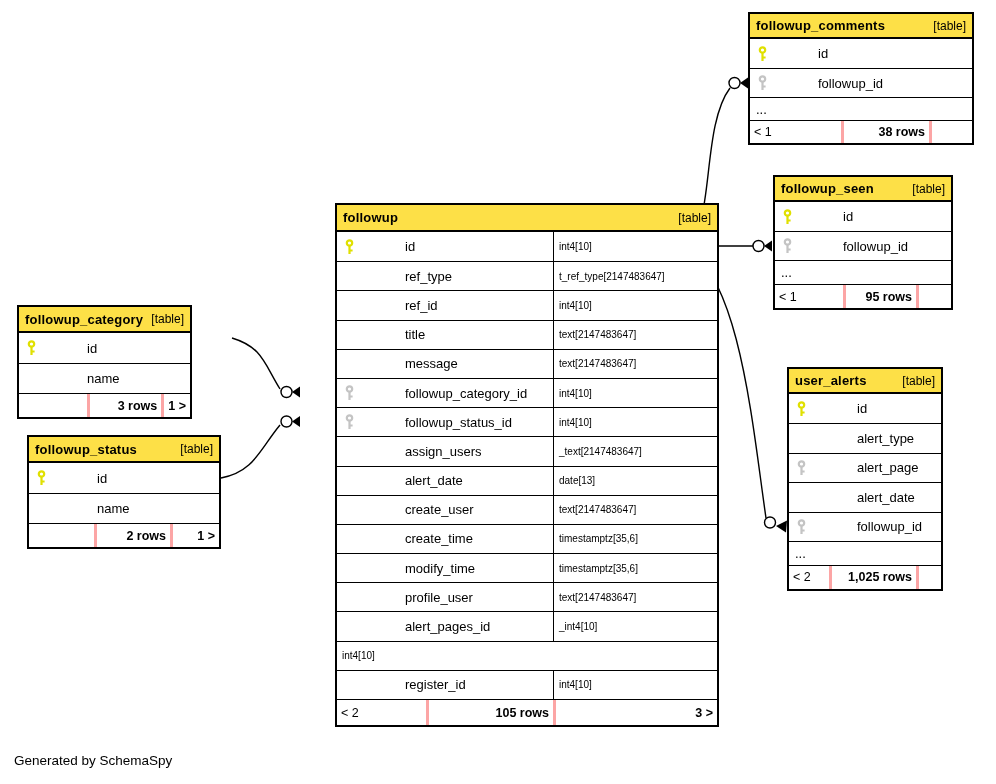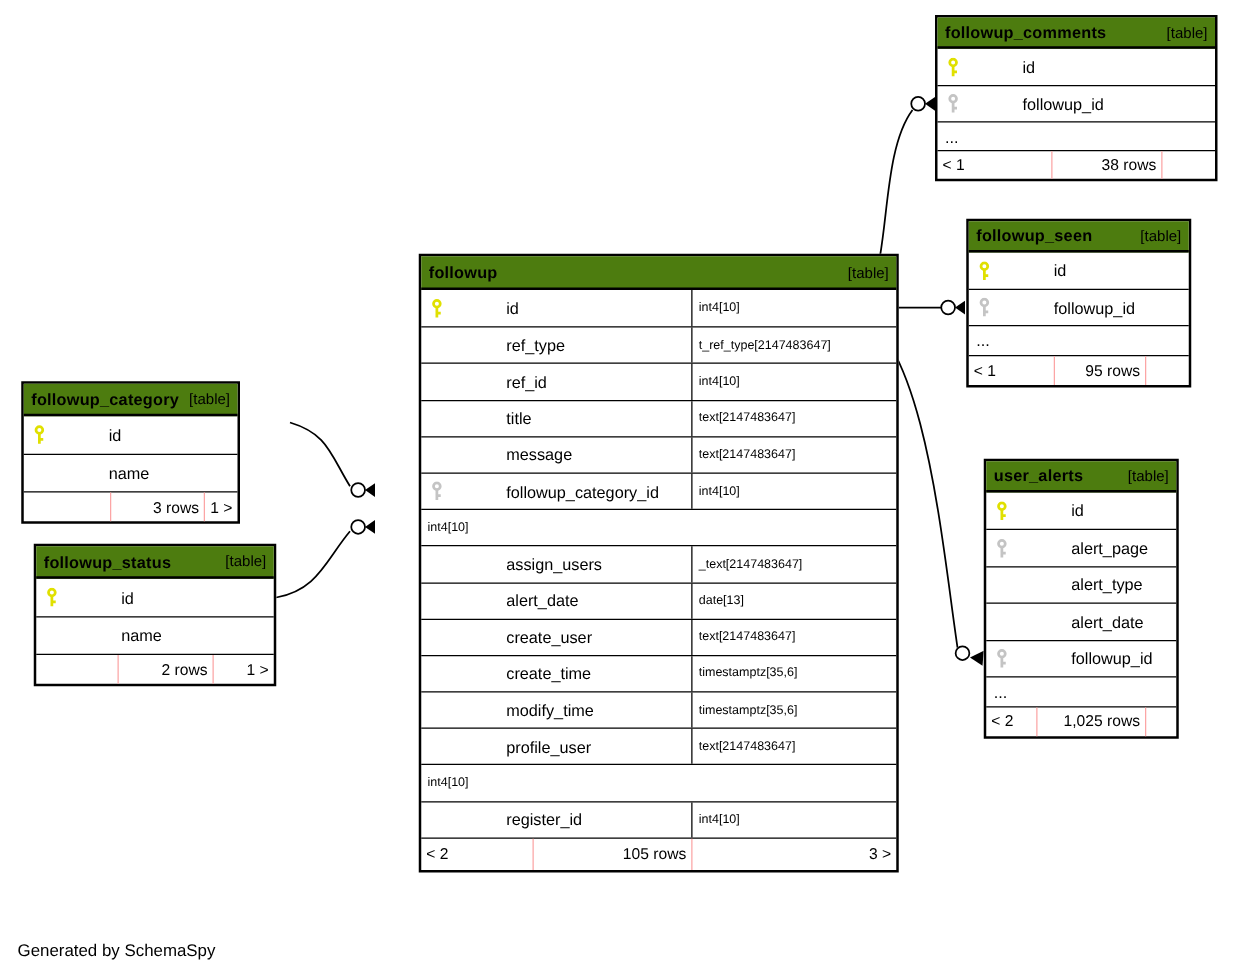--- a/index.html
+++ b/index.html
@@ -8,38 +8,38 @@
     position:relative; background:#ffffff; overflow:hidden;
     font-family:"Liberation Sans","DejaVu Sans",sans-serif; color:#000;
   }
   .connectors { position:absolute; left:0; top:0; z-index:1; }
   .connectors path { fill:none; stroke:#000; stroke-width:1.4; }
   .connectors circle { fill:#fff; stroke:#000; stroke-width:1.4; }
   .connectors polygon { fill:#000; stroke:none; }
 
   .tbl { position:absolute; border:2px solid #000; background:#fff; z-index:2; }
   .hdr {
-    background:#4d7c0f; display:flex; align-items:center; justify-content:space-between;
+    background:#fde047; display:flex; align-items:center; justify-content:space-between;
     padding:0 6px; border-bottom:2px solid #000;
   }
   .ttl { font-weight:bold; font-size:13px; letter-spacing:.2px; }
   .tag { font-size:12px; }
   .row { position:relative; display:flex; align-items:center; border-top:1px solid #000; }
   .hdr + .row { border-top:none; }
   .key { position:absolute; left:7px; top:50%; transform:translateY(-50%); width:11px; height:16px; line-height:0; }
   .pk { color:#e0e000; }
   .fk { color:#c4c4c4; }
   .cname { margin-left:32px; font-size:13px; white-space:nowrap;padding-left:36px; }
   .cell-name { position:relative; width:217px; align-self:stretch; display:flex; align-items:center; border-right:1px solid #000; }
   .cell-type { flex:1; padding-left:5px; font-size:10px; white-space:nowrap; }
   .ell { border-top:1px solid #000; display:flex; align-items:center; padding-left:6px; font-size:13px; }
   .ftr { border-top:1px solid #000; display:flex; align-items:stretch; font-size:12.5px; }
   .fc { display:flex; align-items:center; padding:0 4px; white-space:nowrap; }
   .fc.r { justify-content:flex-end; }
-  .fc + .fc { border-left:1px solid #fca5a5; }
+  .fc + .fc { border-left:3px solid #fca5a5;font-weight:bold; }
   .fc.grow { flex:1; }
 
   .t-comments { left:748px; top:12px;  width:226px; }
   .t-comments .hdr{height:25px} .t-comments .row{height:29px} .t-comments .ell{height:23px} .t-comments .ftr{height:23px}
   .t-seen     { left:773px; top:175px; width:180px;text-align:center; }
   .t-seen .hdr{height:25px} .t-seen .row{height:29px} .t-seen .ell{height:24px} .t-seen .ftr{height:24px}
   .t-alerts   { left:787px; top:367px; width:156px; }
   .t-alerts .hdr{height:25px} .t-alerts .row{height:29.4px} .t-alerts .ell{height:24px} .t-alerts .ftr{height:24px}
   .t-followup { left:300px; top:203px; width:384px;margin-left:35px; }
   .t-followup .hdr{height:27px} .t-followup .row{height:29.2px} .t-followup .ftr{height:26px}
@@ -146,28 +146,28 @@
     <span class="tag">[table]</span>
   </div>
   <div class="row">
     <span class="key pk"><svg width="11" height="16" viewBox="0 0 11 16">
           <circle cx="5.5" cy="4" r="2.7" fill="none" stroke="currentColor" stroke-width="2.2"></circle>
           <path d="M5.5 6.8 V15 M5.5 11.5 H8.6" fill="none" stroke="currentColor" stroke-width="2.2"></path>
         </svg></span>
     <span class="cname">id</span>
   </div>
   <div class="row">
+    <span class="cname">alert_type</span>
+  </div>
+  <div class="row">
     <span class="key fk"><svg width="11" height="16" viewBox="0 0 11 16">
           <circle cx="5.5" cy="4" r="2.7" fill="none" stroke="currentColor" stroke-width="2.2"></circle>
           <path d="M5.5 6.8 V15 M5.5 11.5 H8.6" fill="none" stroke="currentColor" stroke-width="2.2"></path>
         </svg></span>
     <span class="cname">alert_page</span>
-  </div>
-  <div class="row">
-    <span class="cname">alert_type</span>
   </div>
   <div class="row">
     <span class="cname">alert_date</span>
   </div>
   <div class="row">
     <span class="key fk"><svg width="11" height="16" viewBox="0 0 11 16">
           <circle cx="5.5" cy="4" r="2.7" fill="none" stroke="currentColor" stroke-width="2.2"></circle>
           <path d="M5.5 6.8 V15 M5.5 11.5 H8.6" fill="none" stroke="currentColor" stroke-width="2.2"></path>
         </svg></span>
     <span class="cname">followup_id</span>
@@ -226,20 +226,27 @@
     <span class="cell-name">
       <span class="key fk"><svg width="11" height="16" viewBox="0 0 11 16">
             <circle cx="5.5" cy="4" r="2.7" fill="none" stroke="currentColor" stroke-width="2.2"></circle>
             <path d="M5.5 6.8 V15 M5.5 11.5 H8.6" fill="none" stroke="currentColor" stroke-width="2.2"></path>
           </svg></span>
       <span class="cname">followup_category_id</span>
     </span>
     <span class="cell-type">int4[10]</span>
   </div>
   <div class="row">
+    <span class="cell-name">
+      <span class="key fk"><svg width="11" height="16" viewBox="0 0 11 16">
+            <circle cx="5.5" cy="4" r="2.7" fill="none" stroke="currentColor" stroke-width="2.2"></circle>
+            <path d="M5.5 6.8 V15 M5.5 11.5 H8.6" fill="none" stroke="currentColor" stroke-width="2.2"></path>
+          </svg></span>
+      <span class="cname">followup_status_id</span>
+    </span>
     <span class="cell-type">int4[10]</span>
   </div>
   <div class="row">
     <span class="cell-name">
         <span class="cname">assign_users</span>
       </span>
     <span class="cell-type">_text[2147483647]</span>
   </div>
   <div class="row">
     <span class="cell-name">
@@ -263,20 +270,26 @@
     <span class="cell-name">
         <span class="cname">modify_time</span>
       </span>
     <span class="cell-type">timestamptz[35,6]</span>
   </div>
   <div class="row">
     <span class="cell-name">
         <span class="cname">profile_user</span>
       </span>
     <span class="cell-type">text[2147483647]</span>
+  </div>
+  <div class="row">
+    <span class="cell-name">
+        <span class="cname">alert_pages_id</span>
+      </span>
+    <span class="cell-type">_int4[10]</span>
   </div>
   <div class="row">
     <span class="cell-type">int4[10]</span>
   </div>
   <div class="row">
     <span class="cell-name">
         <span class="cname">register_id</span>
       </span>
     <span class="cell-type">int4[10]</span>
   </div>

